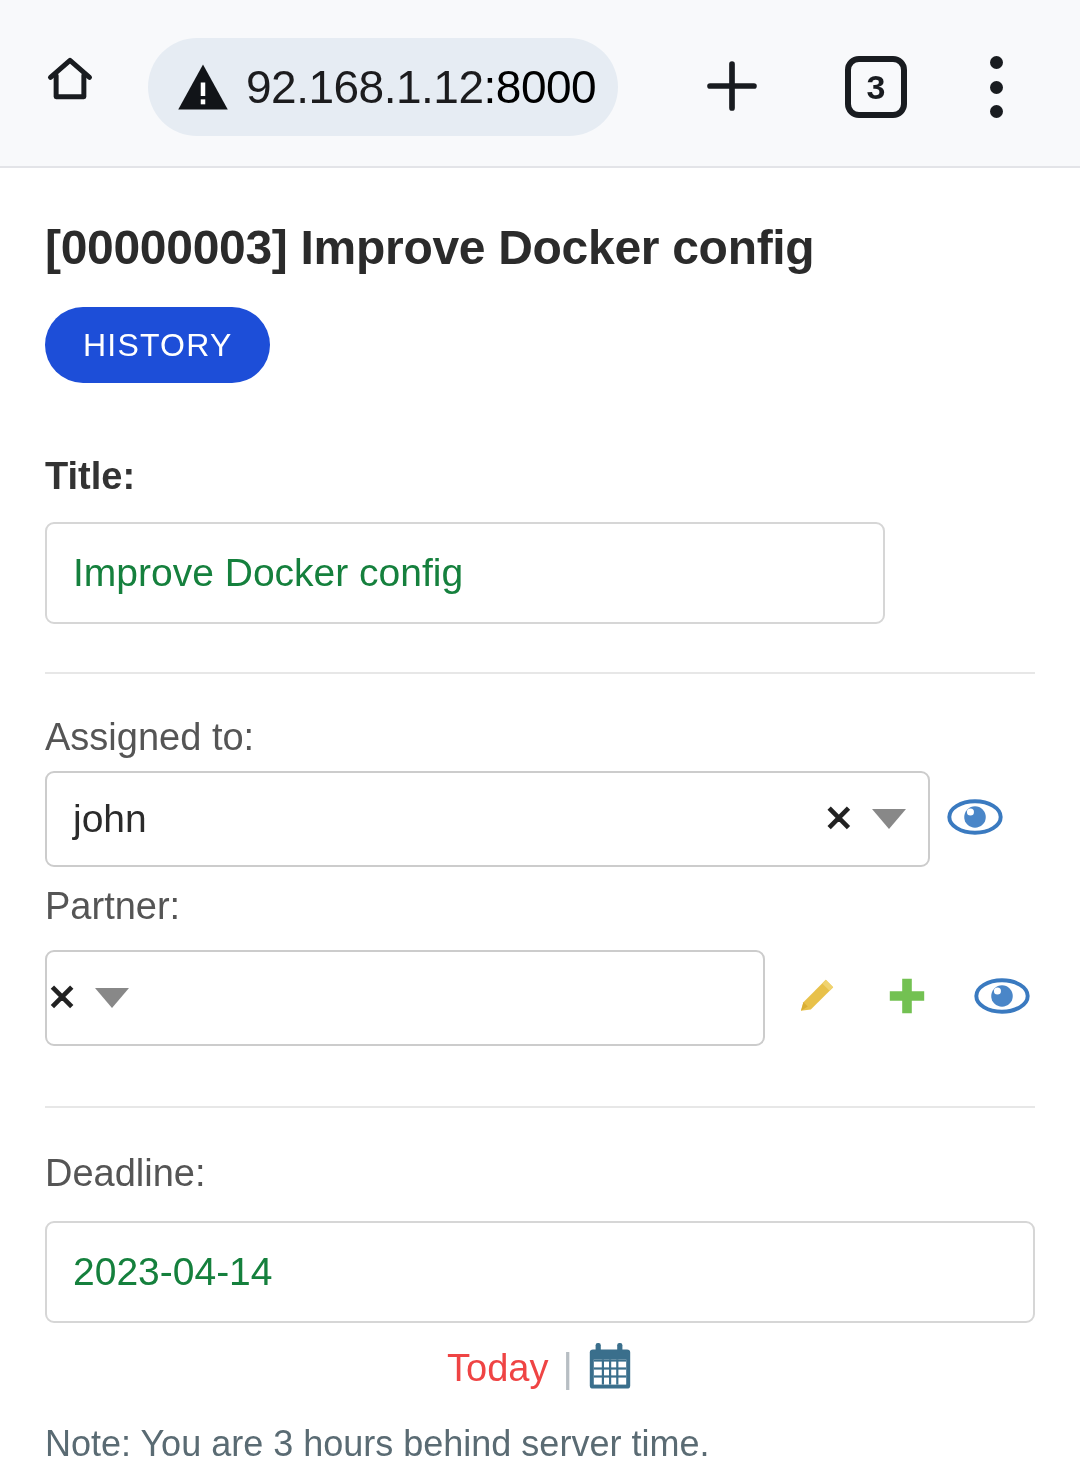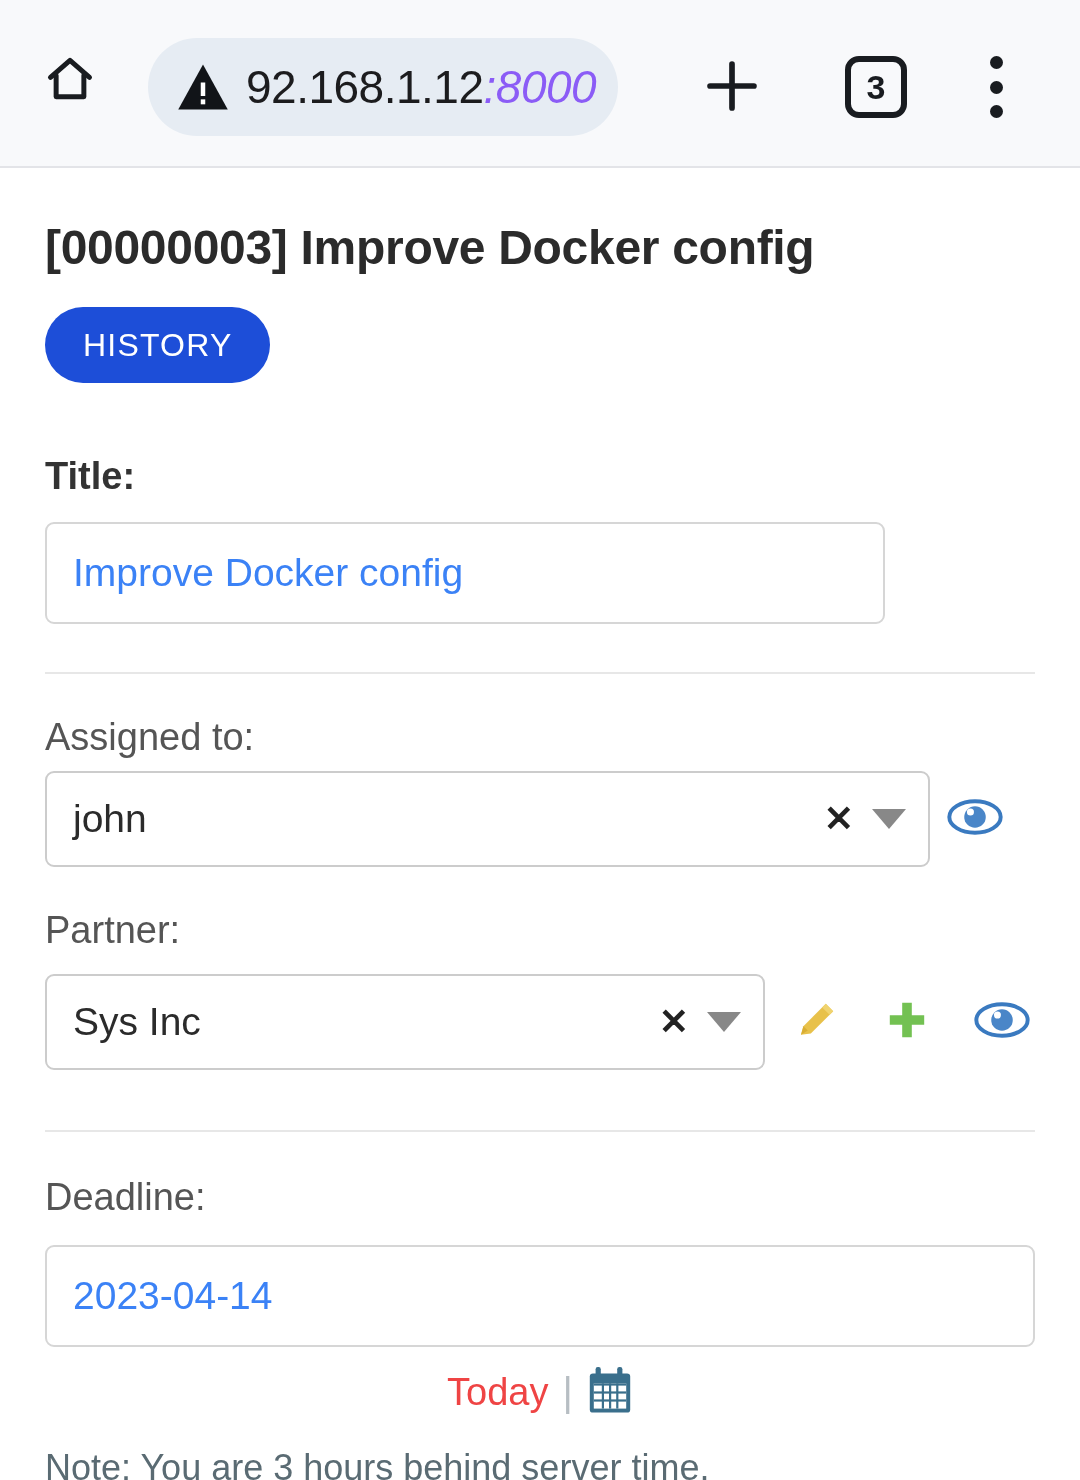--- a/index.html
+++ b/index.html
@@ -56,21 +56,21 @@
     margin-right: 16px;
     display: flex;
     align-items: center;
   }
   .url-text {
     font-size: 46px;
     letter-spacing: -0.5px;
     color: #1c1c1e;
     white-space: nowrap;
   }
-  .url-text .port { color: #8b5cf6; font-style: italic; }
+  .url-text .port { color: #000000; }
   .plus-btn {
     position: absolute;
     left: 692px;
     top: 48px;
     width: 80px;
     height: 80px;
     display: flex;
     align-items: center;
     justify-content: center;
   }
@@ -158,21 +158,21 @@
   .text-input {
     display: block;
     margin-left: 45px;
     box-sizing: border-box;
     height: 102px;
     border: 2px solid #d6d6d6;
     border-radius: 9px;
     background: #ffffff;
     font-family: "Liberation Sans", sans-serif;
     font-size: 39px;
-    color: #3b82f6;
+    color: #15803d;
     padding: 0 26px;
     outline: none;
   }
   .divider {
     margin: 0 45px;
     height: 2px;
     background: #e7e7e7;
     border: 0;
   }
 
@@ -323,25 +323,24 @@
             <ellipse cx="14" cy="9" rx="12.4" ry="7.6" fill="none" stroke="#3a7ac0" stroke-width="1.9"></ellipse>
             <circle cx="14" cy="9" r="5.2" fill="#4a86c8"></circle>
             <circle cx="11.8" cy="6.6" r="1.7" fill="#ffffff"></circle>
           </svg>
         </span>
       </span>
     </div>
   </div>
 
   
-  <div class="field-block" style="margin-top:42px;">
+  <div class="field-block" style="margin-top:18px;">
     <div class="label-normal">Partner:</div>
     <div class="s2row" style="margin-top:22px;">
       <div class="s2" style="width:720px;">
-        <span class="s2-val">Sys Inc</span>
         <span class="s2-clear">✕</span>
         <span class="s2-arrow"></span>
       </div>
 
       <span class="icon-btn" style="margin-left:28px;">
         <span>
           <svg width="48" height="48" viewBox="0 0 24 24">
             <path d="M4 19.4 L5.2 15.1 L16.4 3.9 L20.1 7.6 L8.9 18.8 Z" fill="#e8c14a"></path>
             <path d="M4 19.4 L5.2 15.1 L7.4 17.3 Z" fill="#d9ae33"></path>
             <path d="M16.4 3.9 L20.1 7.6 L18.3 9.4 L14.6 5.7 Z" fill="#f0d36f"></path>

